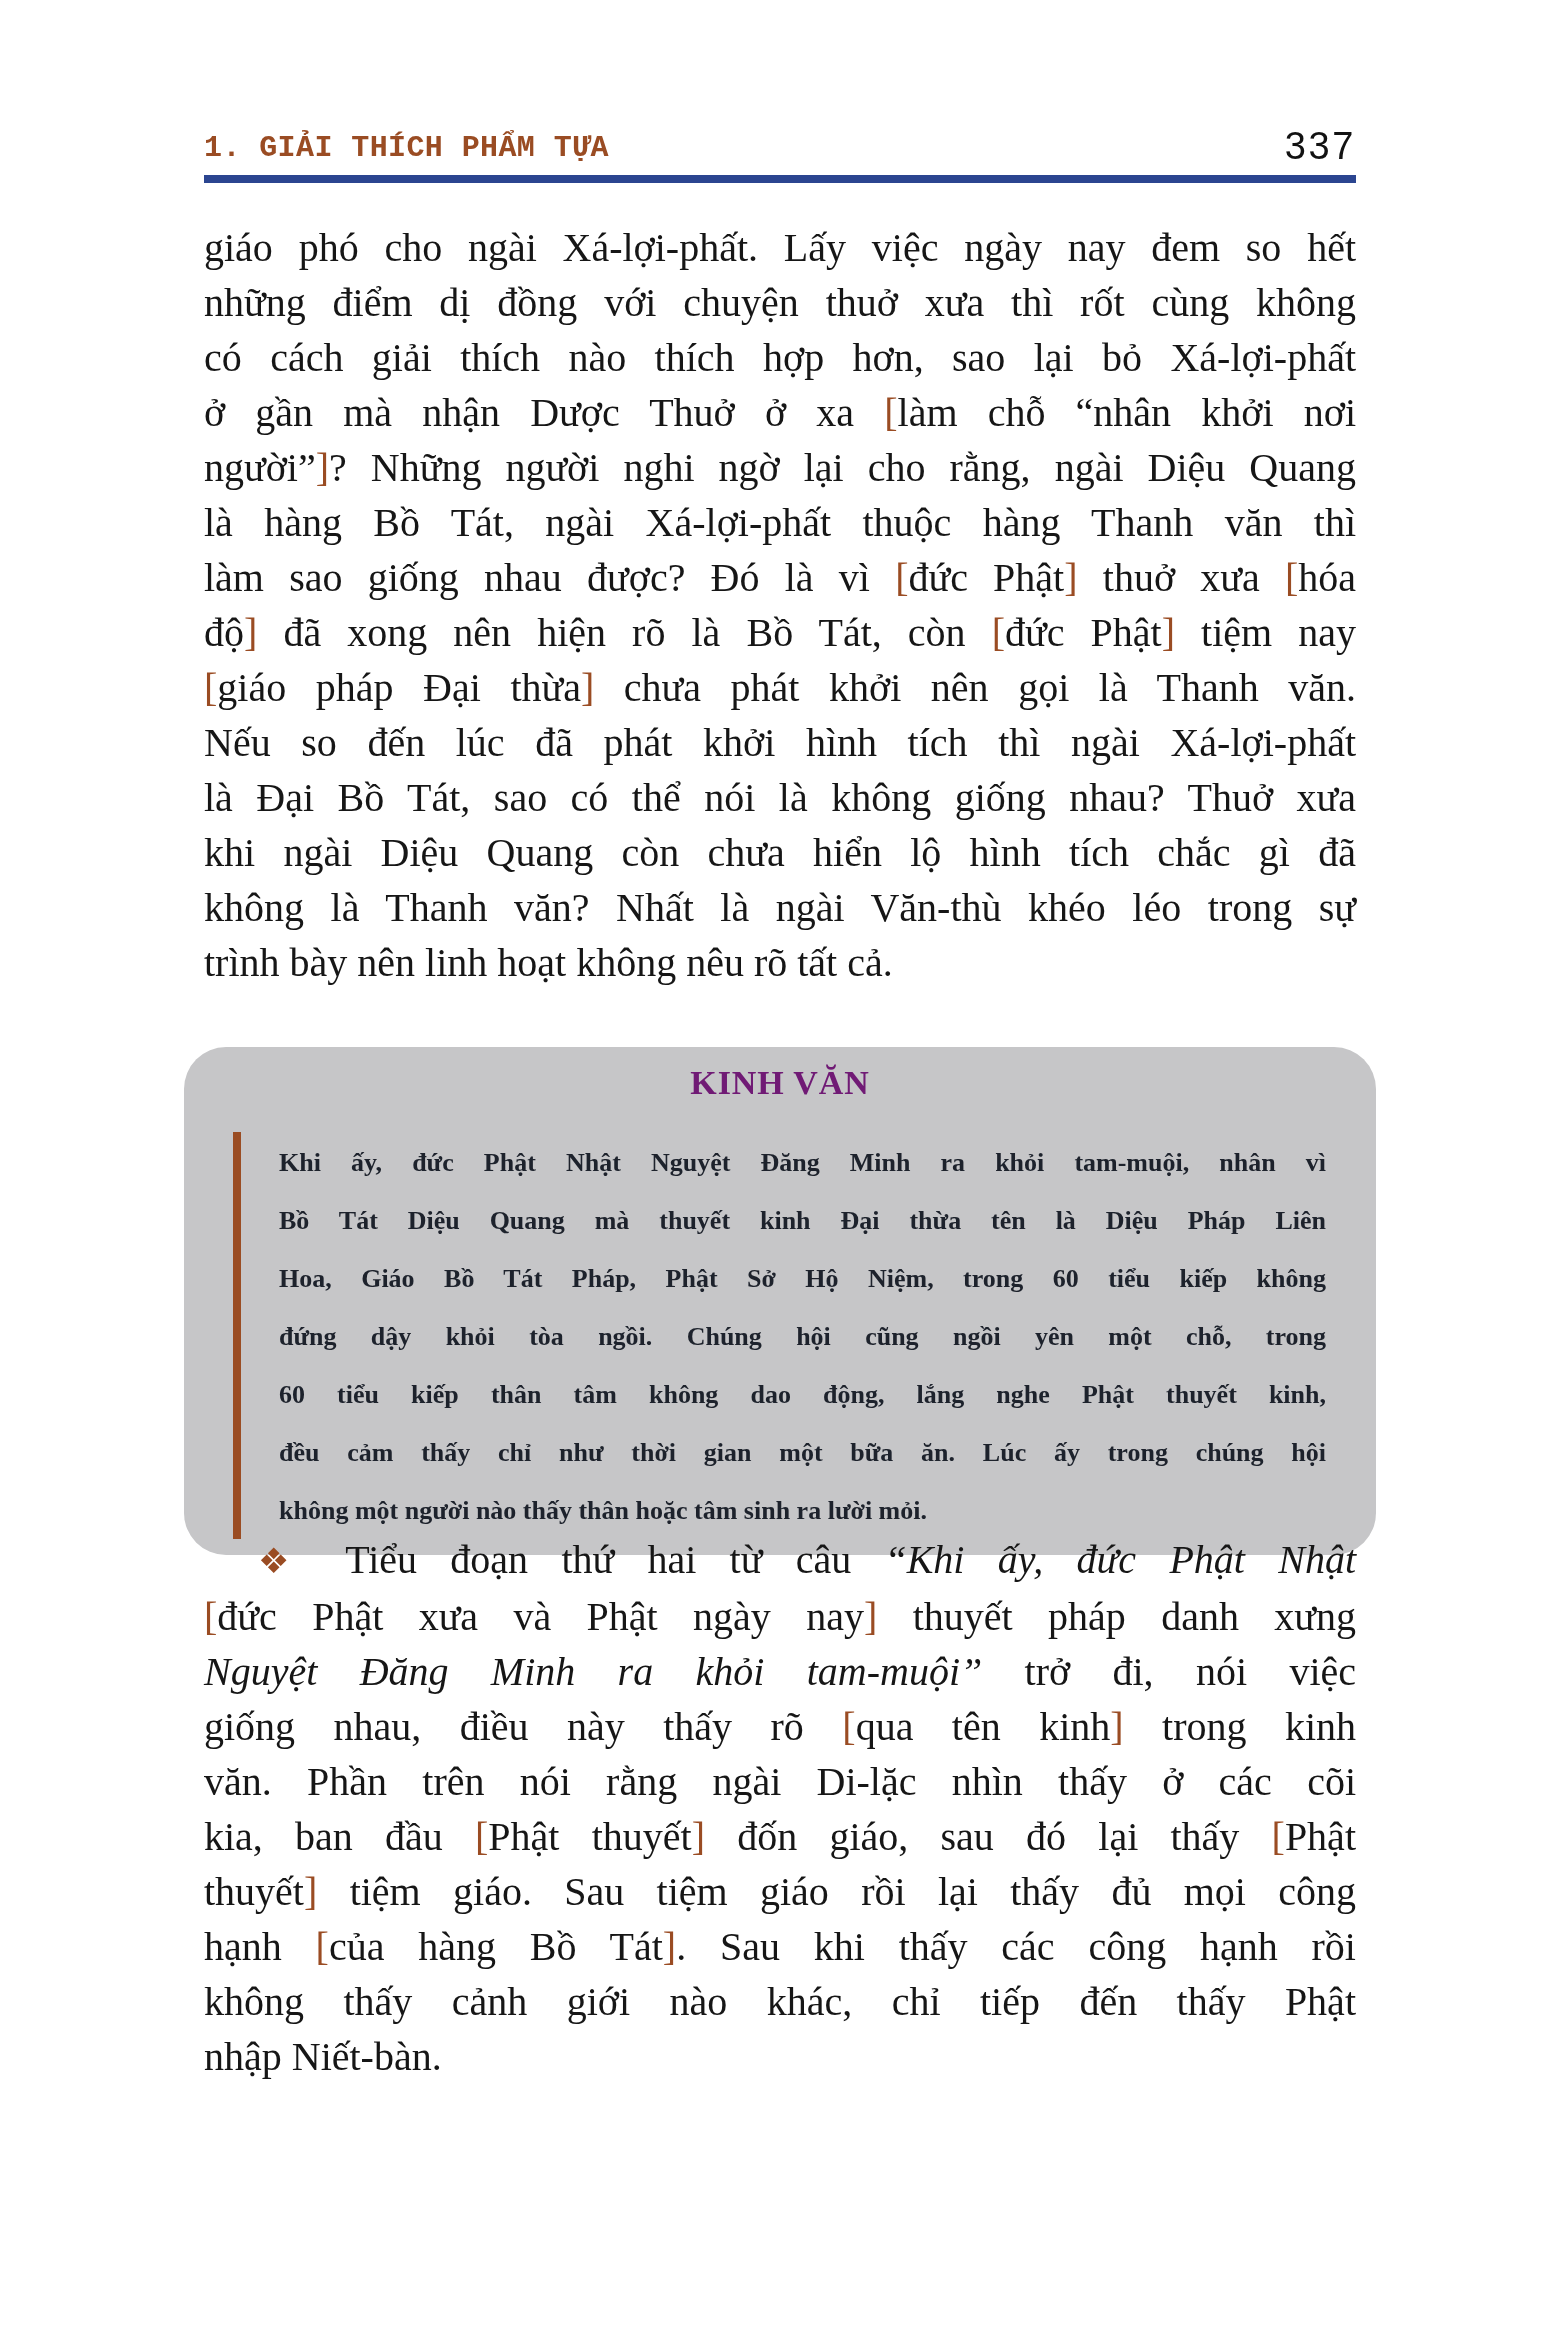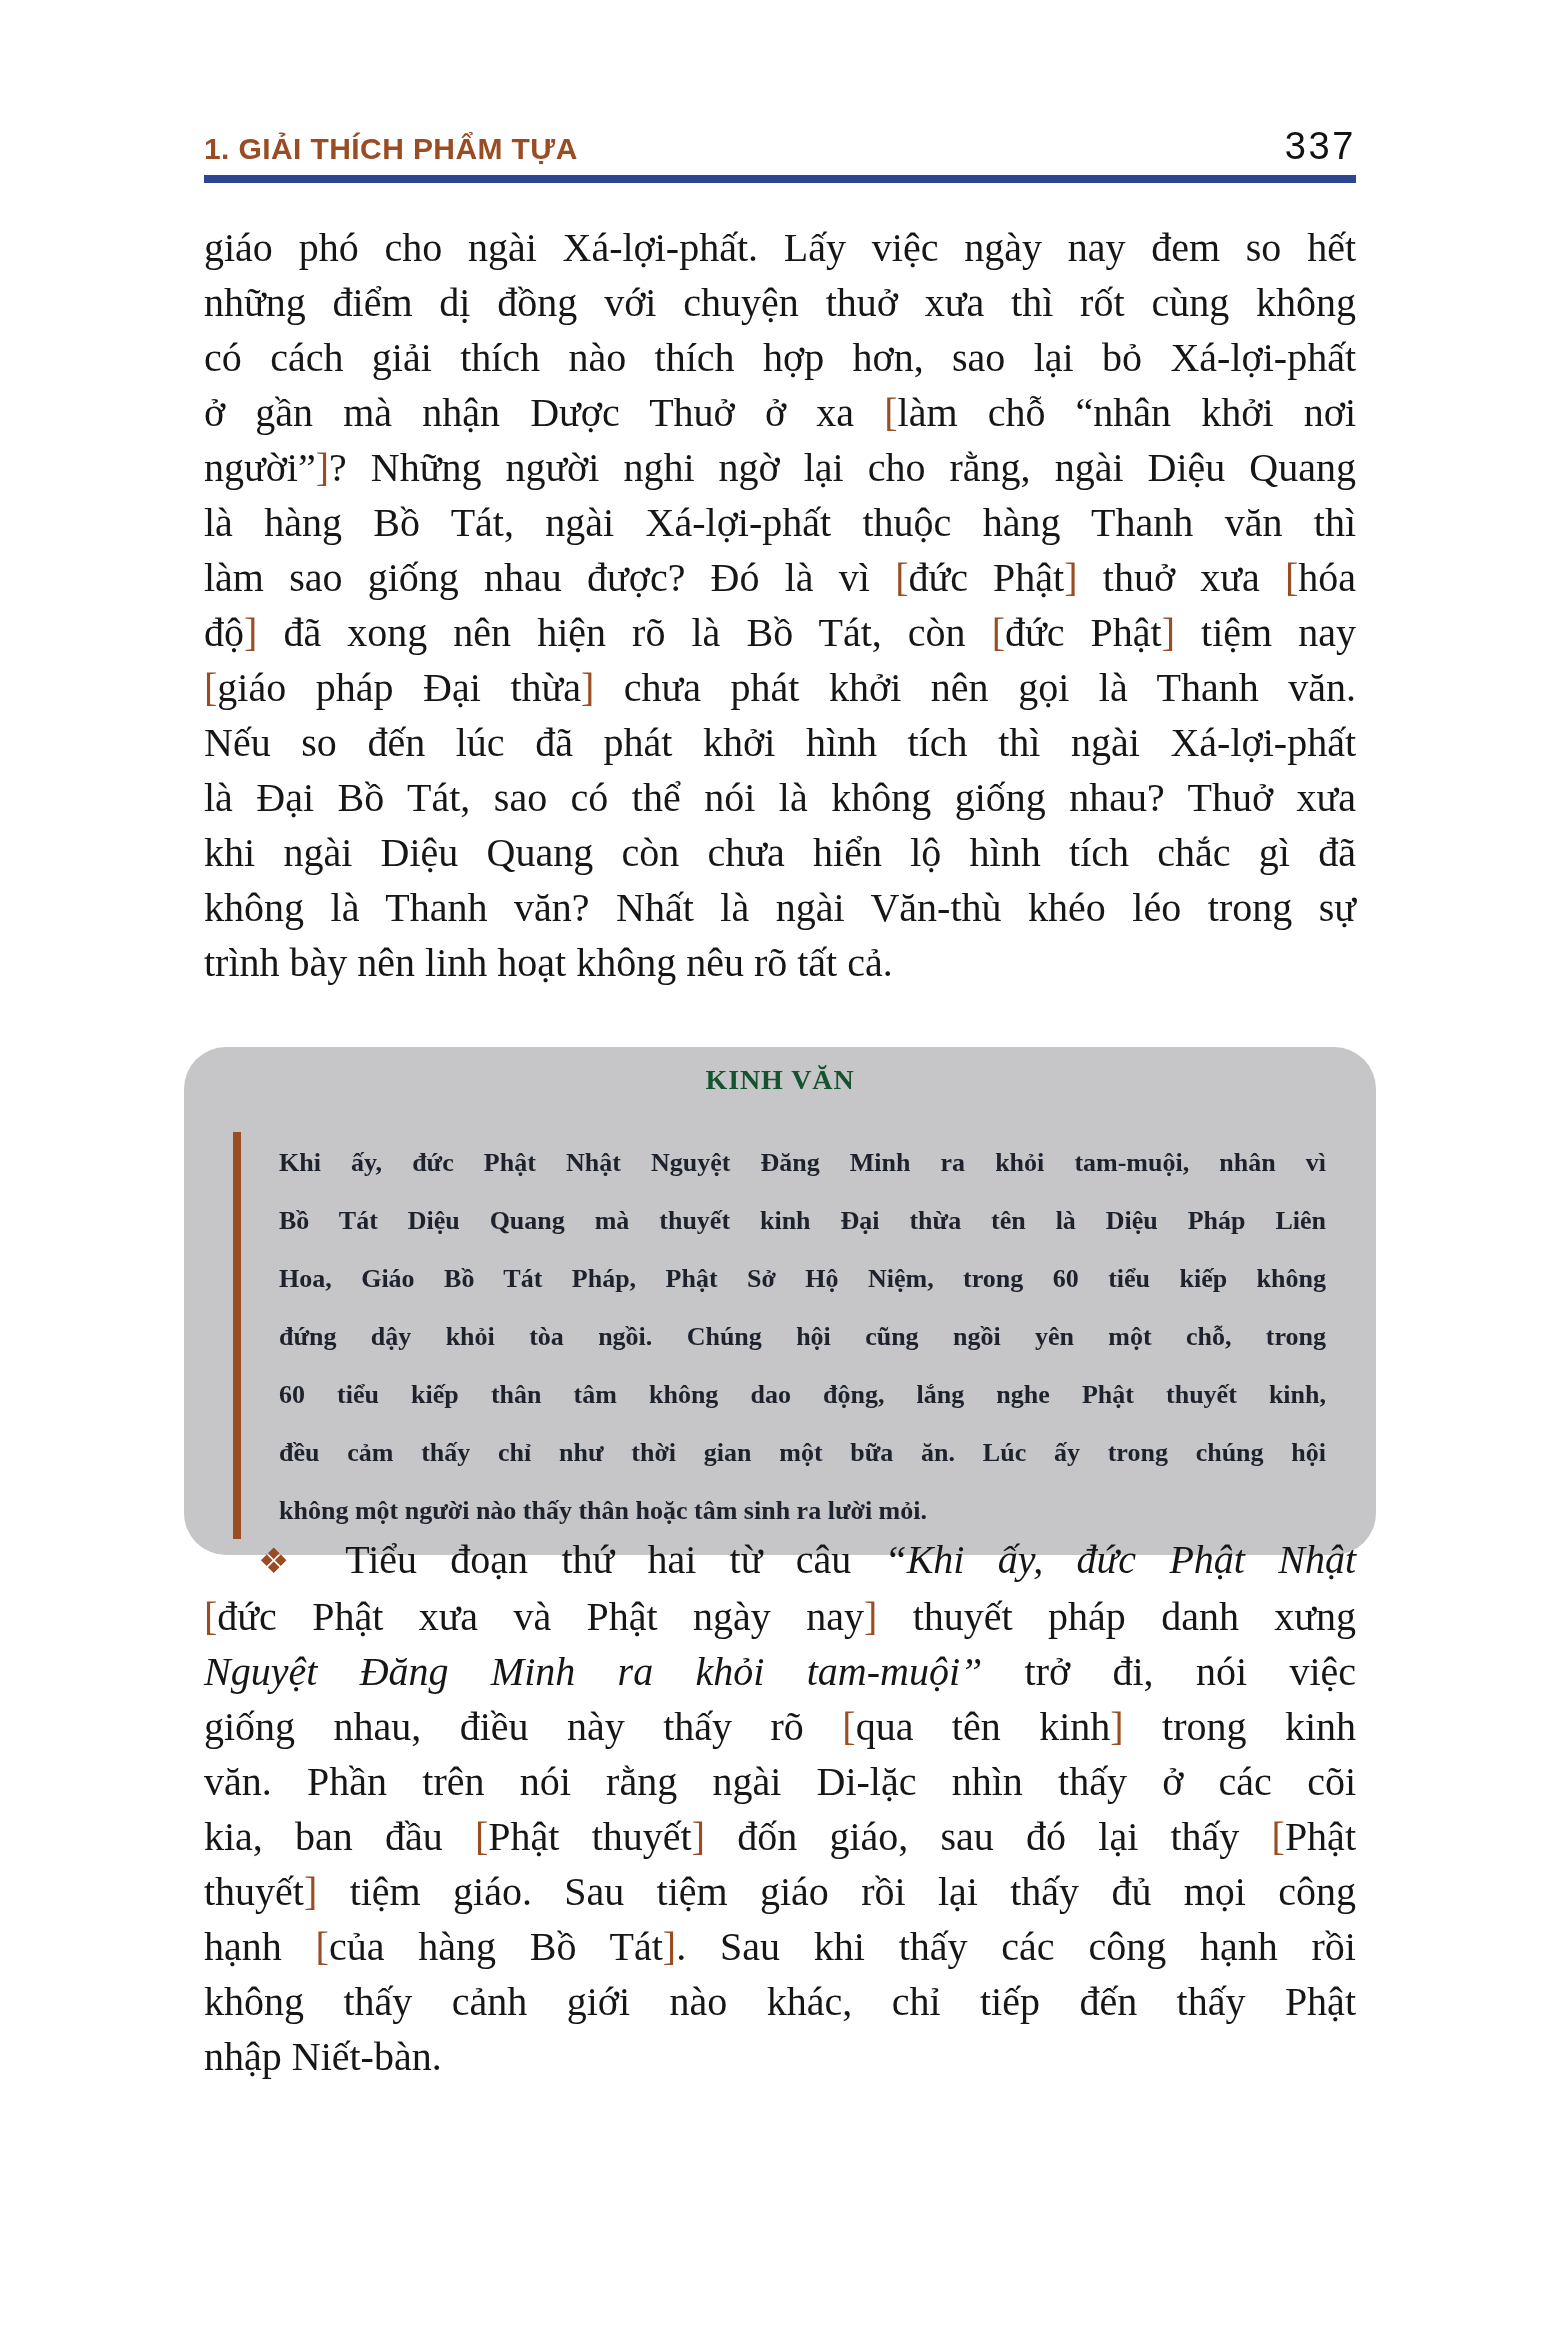--- a/index.html
+++ b/index.html
@@ -11,21 +11,21 @@
   }
   html,body{margin:0;padding:0;background:#fff;}
   .page{
     position:relative;width:1561px;height:2342px;background:#ffffff;overflow:hidden;
     font-family:"Liberation Serif", serif;color:var(--bodytext);
   }
   
   .header{position:absolute;left:204px;width:1152px;top:127px;}
   .header-row{display:flex;justify-content:space-between;align-items:flex-end;}
   .header-title{
-    font-family:Liberation Sans, sans-serif;font-weight:bold;
+    font-family:Liberation Mono, monospace;font-weight:bold;
     font-size:30px;color:var(--accent);letter-spacing:0.4px;line-height:1.1;
   }
   .page-number{
     font-family:"Liberation Sans", sans-serif;font-weight:normal;
     font-size:38px;color:#121212;letter-spacing:2.6px;line-height:1;
   }
   .rule{height:7.8px;background:var(--rule);margin-top:10.4px;}
   
   .para{position:absolute;left:204px;width:1152px;font-size:40px;line-height:55px;color:var(--bodytext);}
   .para1{top:220px;}
@@ -36,22 +36,22 @@
   .seg-n{}
   .seg-k{color:var(--accent);}
   .seg-i{font-style:italic;}
   .seg-d{color:var(--accent);font-size:35px;}
   
   .kinhvan{
     position:absolute;left:184px;top:1047px;width:1192px;height:508px;
     background:var(--boxbg);border-radius:42px;box-sizing:border-box;
   }
   .kv-title{
-    text-align:center;font-weight:bold;font-size:28px;letter-spacing:0.9px;
-    color:#14532d;padding-top:15.6px;line-height:1.2;
+    text-align:center;font-weight:bold;font-size:34px;letter-spacing:0.9px;
+    color:#701a75;padding-top:15.6px;line-height:1.2;
   }
   .kv-bar{position:absolute;left:49px;top:85px;bottom:15.6px;width:7.8px;background:var(--accent);}
   .kv-body{position:absolute;left:95px;right:50px;top:87px;}
   .kv-body .line{
     font-weight:bold;font-size:26px;line-height:58px;color:var(--boxtext);
   }
 </style>
 </head>
 <body>
 

